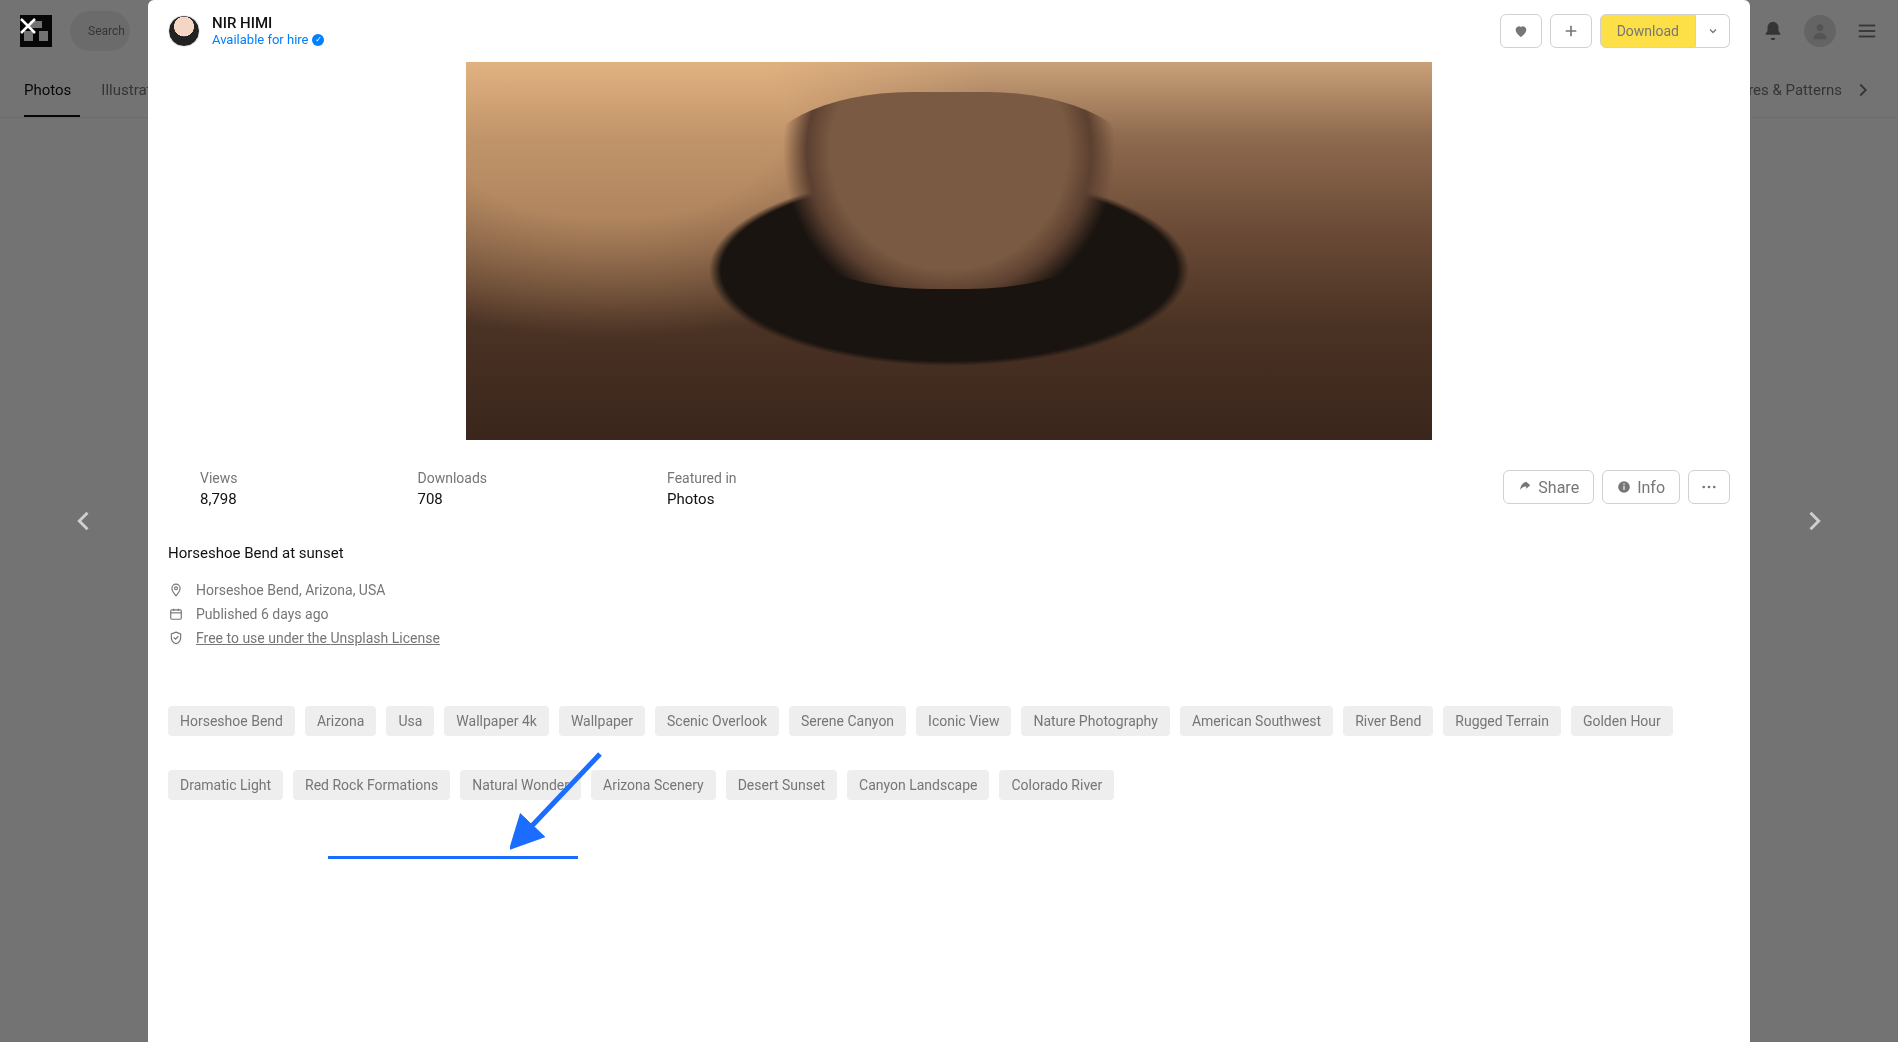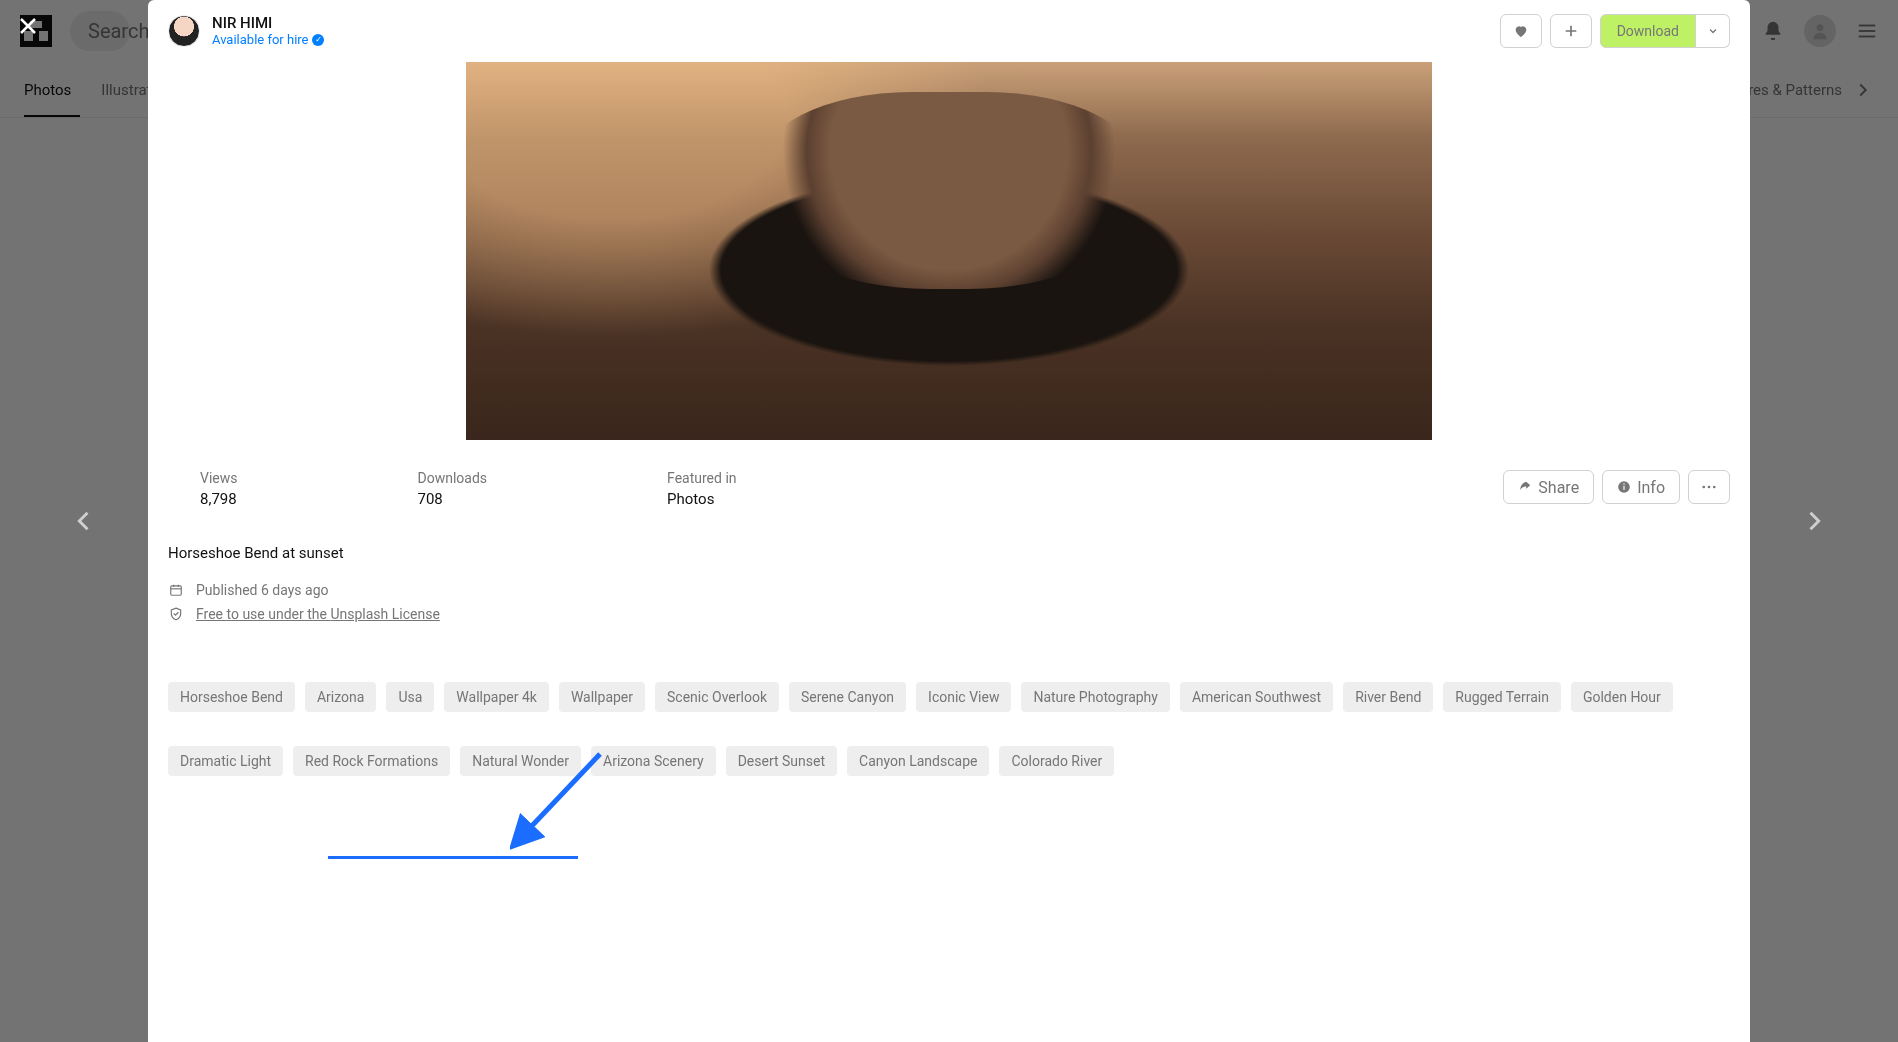--- a/index.html
+++ b/index.html
@@ -36,21 +36,21 @@
 .modal-header { display:flex; align-items:center; padding:14px 20px; gap:12px; }
 .author-avatar { width:32px; height:32px; border-radius:50%; background: radial-gradient(circle at 50% 35%, #f5d6c5 0 40%, #222 41% 100%); border:1px solid #eee; }
 .author-block { display:flex; flex-direction:column; line-height:1.2; }
 .author-name { font-size:15px; font-weight:500; color:#111; }
 .author-hire { font-size:13px; color:#007fff; display:flex; align-items:center; gap:4px; }
 .author-hire .check { width:12px; height:12px; background:#007fff; border-radius:50%; display:inline-flex; align-items:center; justify-content:center; color:#fff; font-size:8px; }
 
 .header-actions { margin-left:auto; display:flex; align-items:center; gap:8px; }
 .icon-btn { width:42px; height:34px; border:1px solid #d1d1d1; border-radius:6px; background:#fff; display:flex; align-items:center; justify-content:center; color:#767676; cursor:pointer; }
 .download-group { display:flex; }
-.download-btn { height:34px; border:1px solid #d1d1d1; border-radius:6px 0 0 6px; background:#bef264; padding:0 16px; font-size:14px; color:#767676; cursor:pointer; display:flex; align-items:center; }
+.download-btn { height:34px; border:1px solid #d1d1d1; border-radius:6px 0 0 6px; background:#fde047; padding:0 16px; font-size:14px; color:#767676; cursor:pointer; display:flex; align-items:center; }
 .download-caret { width:34px; height:34px; border:1px solid #d1d1d1; border-left:none; border-radius:0 6px 6px 0; background:#fff; display:flex; align-items:center; justify-content:center; color:#767676; cursor:pointer; }
 
 .modal-body { flex:1; overflow-y:auto; padding:0 20px 20px; }
 
 .hero-wrap { display:flex; justify-content:center; }
 .hero-image { width:966px; height:378px; background:
   radial-gradient(ellipse 600px 240px at 50% 55%, #1a1410 0 38%, transparent 40%),
   radial-gradient(ellipse 700px 400px at 15% 15%, rgba(255,200,140,0.45) 0 25%, transparent 55%),
   linear-gradient(180deg, #c9a078 0%, #8e6a4e 20%, #6a4a36 45%, #4a3224 70%, #3a261c 100%);
   position:relative; overflow:hidden; }
@@ -91,21 +91,21 @@
           <path d="M10 9h12v6H10zM4 17h8v8H4zm16 0h8v8h-8z" fill="#fff"></path>
           <rect width="32" height="32" fill="#111"></rect>
           <path d="M10 6h12v7H10zM4 16h9v10H4zm15 0h9v10h-9z" fill="#fff"></path>
         </svg>
     </div>
     <div class="bg-search-pill">
       <svg width="16" height="16" viewBox="0 0 24 24" fill="none" stroke="#767676" stroke-width="2">
           <circle cx="10" cy="10" r="7"></circle>
           <line x1="21" y1="21" x2="15" y2="15"></line>
         </svg>
-      <span style="font-size:20px;">Search</span>
+      <span style="font-size:12px;">Search</span>
     </div>
     <div class="bg-right-icons">
       <svg width="22" height="22" viewBox="0 0 24 24" fill="#767676">
           <path d="M12 2a6 6 0 0 0-6 6v4l-2 3v1h16v-1l-2-3V8a6 6 0 0 0-6-6zm0 20a2.5 2.5 0 0 0 2.5-2.5h-5A2.5 2.5 0 0 0 12 22z"></path>
         </svg>
       <div class="bg-avatar">
         <svg width="20" height="20" viewBox="0 0 24 24" fill="#bbb">
             <circle cx="12" cy="8" r="4"></circle>
             <path d="M4 22a8 8 0 0 1 16 0z"></path>
           </svg>
@@ -221,20 +221,29 @@
               <circle cx="12" cy="12" r="1.8"></circle>
               <circle cx="19" cy="12" r="1.8"></circle>
             </svg>
         </div>
       </div>
     </div>
 
     <div class="description">Horseshoe Bend at sunset</div>
 
     <div class="meta-list">
+      <div class="meta-item">
+        <span class="icon">
+          <svg width="14" height="14" viewBox="0 0 24 24" fill="none" stroke="#767676" stroke-width="2">
+              <path d="M12 2a7 7 0 0 0-7 7c0 5 7 13 7 13s7-8 7-13a7 7 0 0 0-7-7z"></path>
+              <circle cx="12" cy="9" r="2.5"></circle>
+            </svg>
+        </span>
+        <span>Horseshoe Bend, Arizona, USA</span>
+      </div>
       <div class="meta-item">
         <span class="icon">
           <svg width="14" height="14" viewBox="0 0 24 24" fill="none" stroke="#767676" stroke-width="2">
               <rect x="3" y="5" width="18" height="16" rx="2"></rect>
               <line x1="3" y1="10" x2="21" y2="10"></line>
               <line x1="8" y1="3" x2="8" y2="7"></line>
               <line x1="16" y1="3" x2="16" y2="7"></line>
             </svg>
         </span>
         <span>Published 6 days ago</span>

